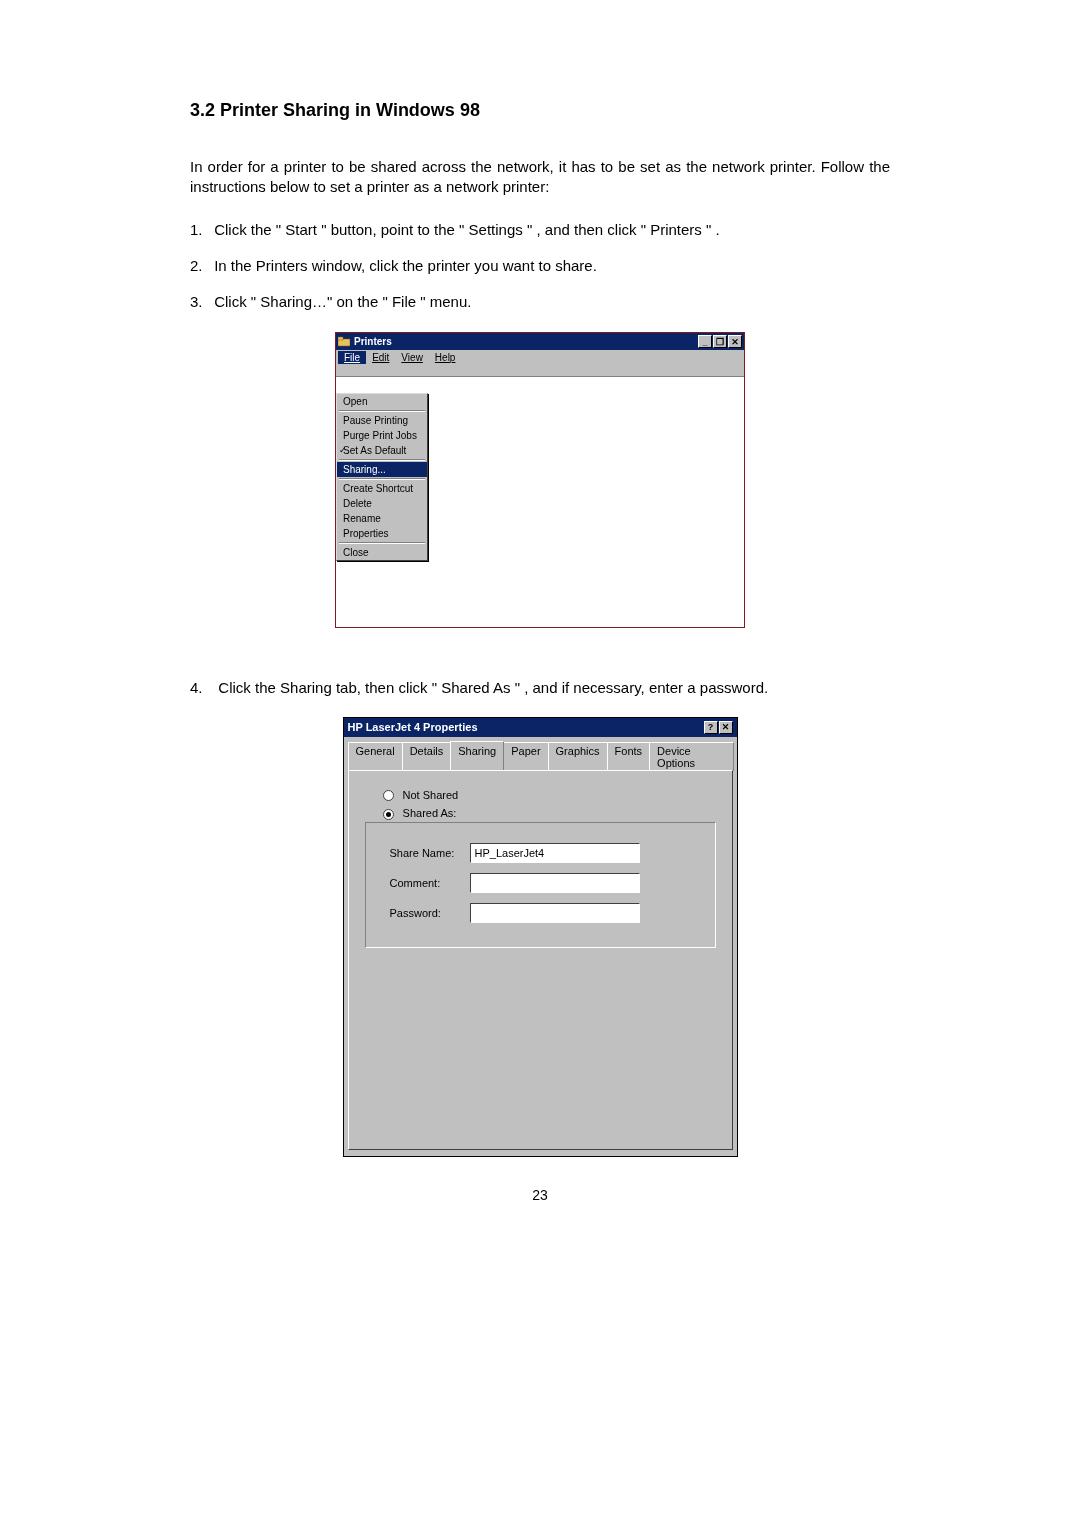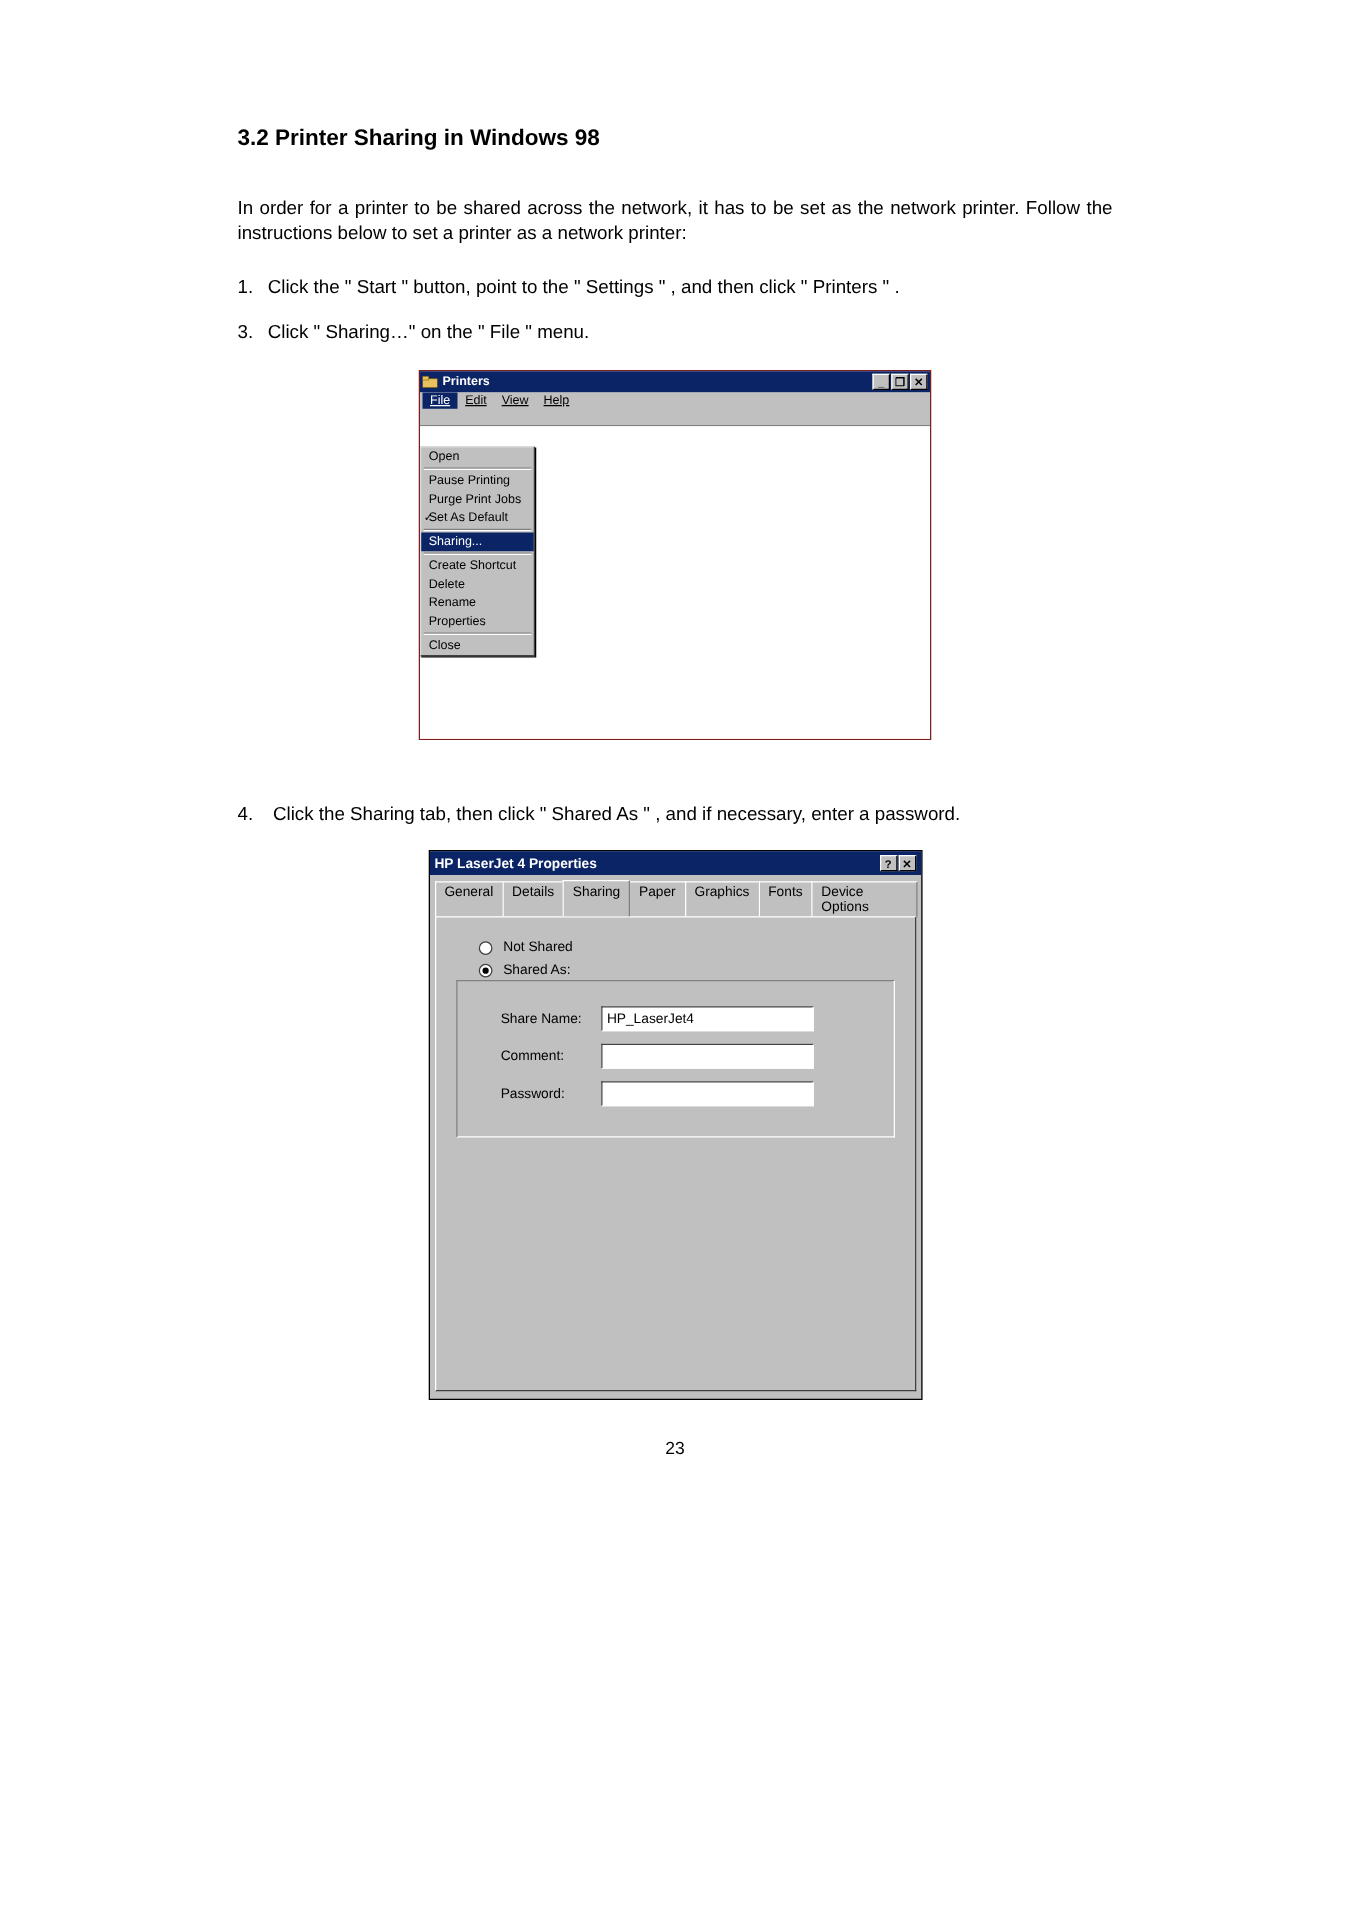--- a/index.html
+++ b/index.html
@@ -62,22 +62,22 @@
     border: 1px solid #000;
     border-top-color:#fff; border-left-color:#fff;
     margin-left: 1px;
     display: inline-flex; align-items:center; justify-content:center;
     font-size: 9px; font-weight: bold; color:#000;
   }
   .menubar1 {
     background: #c0c0c0;
     height: 27px;
     display: flex;
-    align-items: flex-start;
-    padding: 0 2px;
+    align-items: flex-end;
+    padding: 12px 2px;
     border-bottom: 1px solid #808080;
   }
   .menuitem {
     padding: 1px 6px;
     font-size: 10px;
   }
   .menuitem.sel {
     background: #0a2465;
     color: #fff;
   }
@@ -193,21 +193,21 @@
     content:""; position:absolute; left:2px; top:2px; width:5px; height:5px;
     background:#000; border-radius:50%;
   }
   .groupbox {
     border:1px solid #808080;
     border-right-color:#fff; border-bottom-color:#fff;
     margin-top: -4px;
     padding: 10px 10px 14px 24px;
   }
   .field-row { display:flex; align-items:center; margin: 10px 0; font-size:11px; }
-  .field-row .lbl { width: 80px; margin-left: 11px; }
+  .field-row .lbl { width: 80px; }
   .sunken-input {
     width: 170px; height:20px;
     border:1px solid #404040;
     border-right-color:#fff; border-bottom-color:#fff;
     background:#fff;
     padding:2px 4px;
     font-size:11px;
   }
   .buttons-row {
     display:flex; justify-content:flex-end; gap:10px;
@@ -228,20 +228,24 @@
 
 <div class="page">
 
   <div class="heading">3.2 Printer Sharing in Windows 98</div>
 
   <p class="para">In order for a printer to be shared across the network, it has to be set as the network printer.  Follow the instructions below to set a printer as a network printer:</p>
 
   <p class="step">
     <span class="num">1.</span>
     <span>Click the  " Start "  button, point to the  " Settings " , and then click  " Printers " .</span>
+  </p>
+  <p class="step">
+    <span class="num">2.</span>
+    <span>In the Printers window, click the printer you want to share.</span>
   </p>
   <p class="step">
     <span class="num">3.</span>
     <span>Click  " Sharing…"  on the  " File "   menu.</span>
   </p>
 
   <div class="shot1">
     <div class="titlebar1">
       <span class="tb-icon">
         <svg width="12" height="12" viewBox="0 0 12 12">

